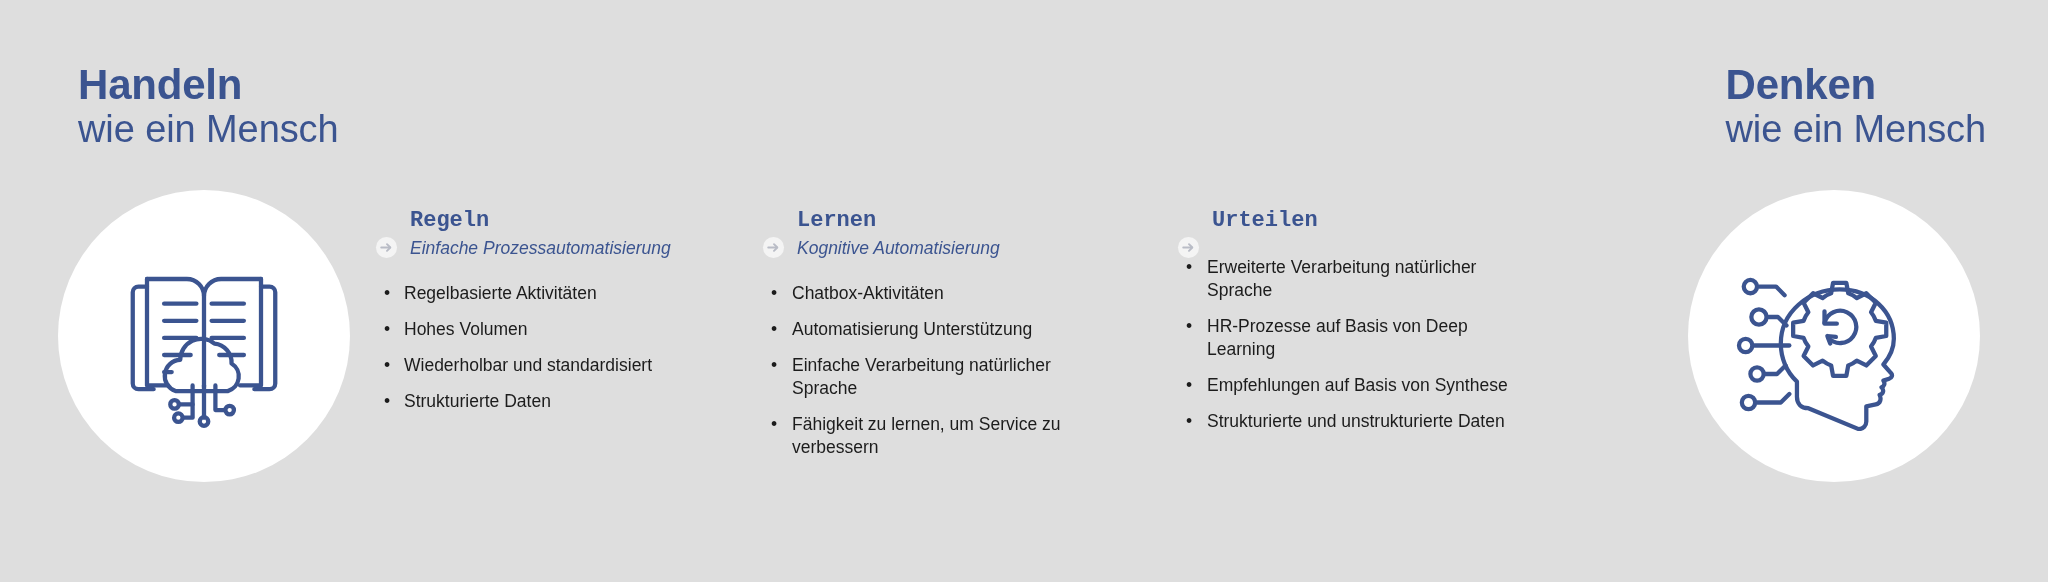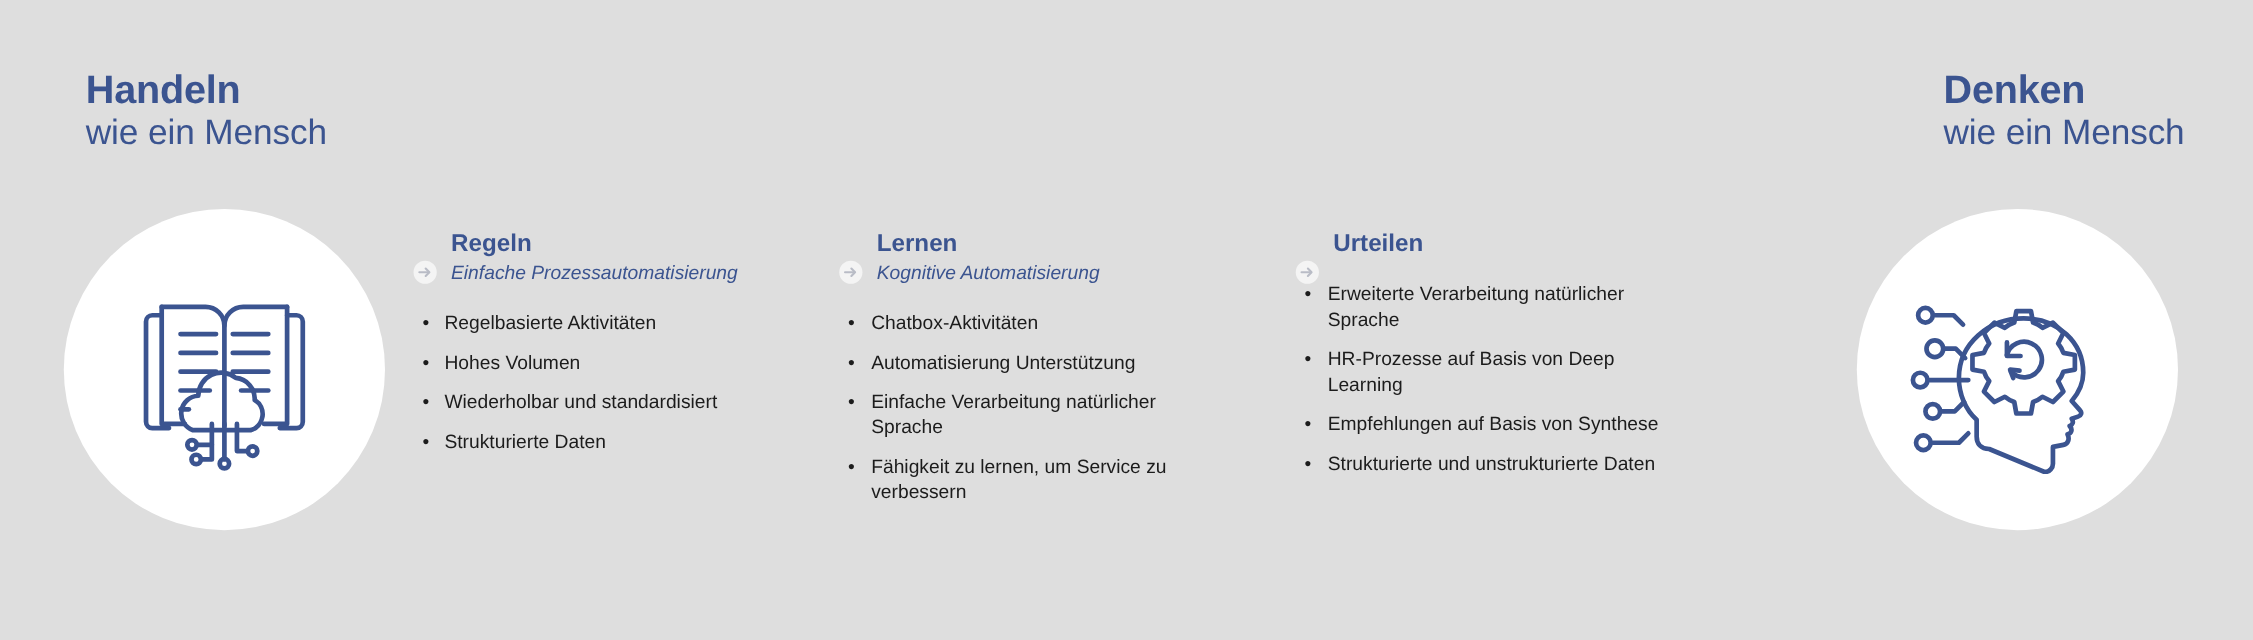--- a/index.html
+++ b/index.html
@@ -20,27 +20,27 @@
   }
 
   
   .heading {
     position: absolute;
     color: #3b5490;
     line-height: 1.02;
     white-space: nowrap;
   }
   .heading .line-bold {
-    font-size: 36px;
+    font-size: 42px;
     font-weight: bold;
     letter-spacing: -0.2px;
     display: block;
   }
   .heading .line-reg {
-    font-size: 32px;
+    font-size: 38px;
     font-weight: normal;
     letter-spacing: -0.1px;
     display: block;
     margin-top: 3px;
   }
   #heading-left {
     left: 78px;
     top: 64px;
     text-align: left;
   }
@@ -87,20 +87,21 @@
   .col-head {
     position: relative;
     padding-left: 35px;
   }
   .col-title {
     color: #3b5490;
     font-size: 22px;
     font-weight: bold;
     line-height: 1.18;
     white-space: nowrap;
+    font-family: Liberation Mono, monospace;
   }
   .col-sub {
     color: #3b5490;
     font-size: 17.5px;
     font-weight: normal;
     line-height: 1.3;
     margin-top: 3px;
     white-space: nowrap;
     font-style: italic;
   }

